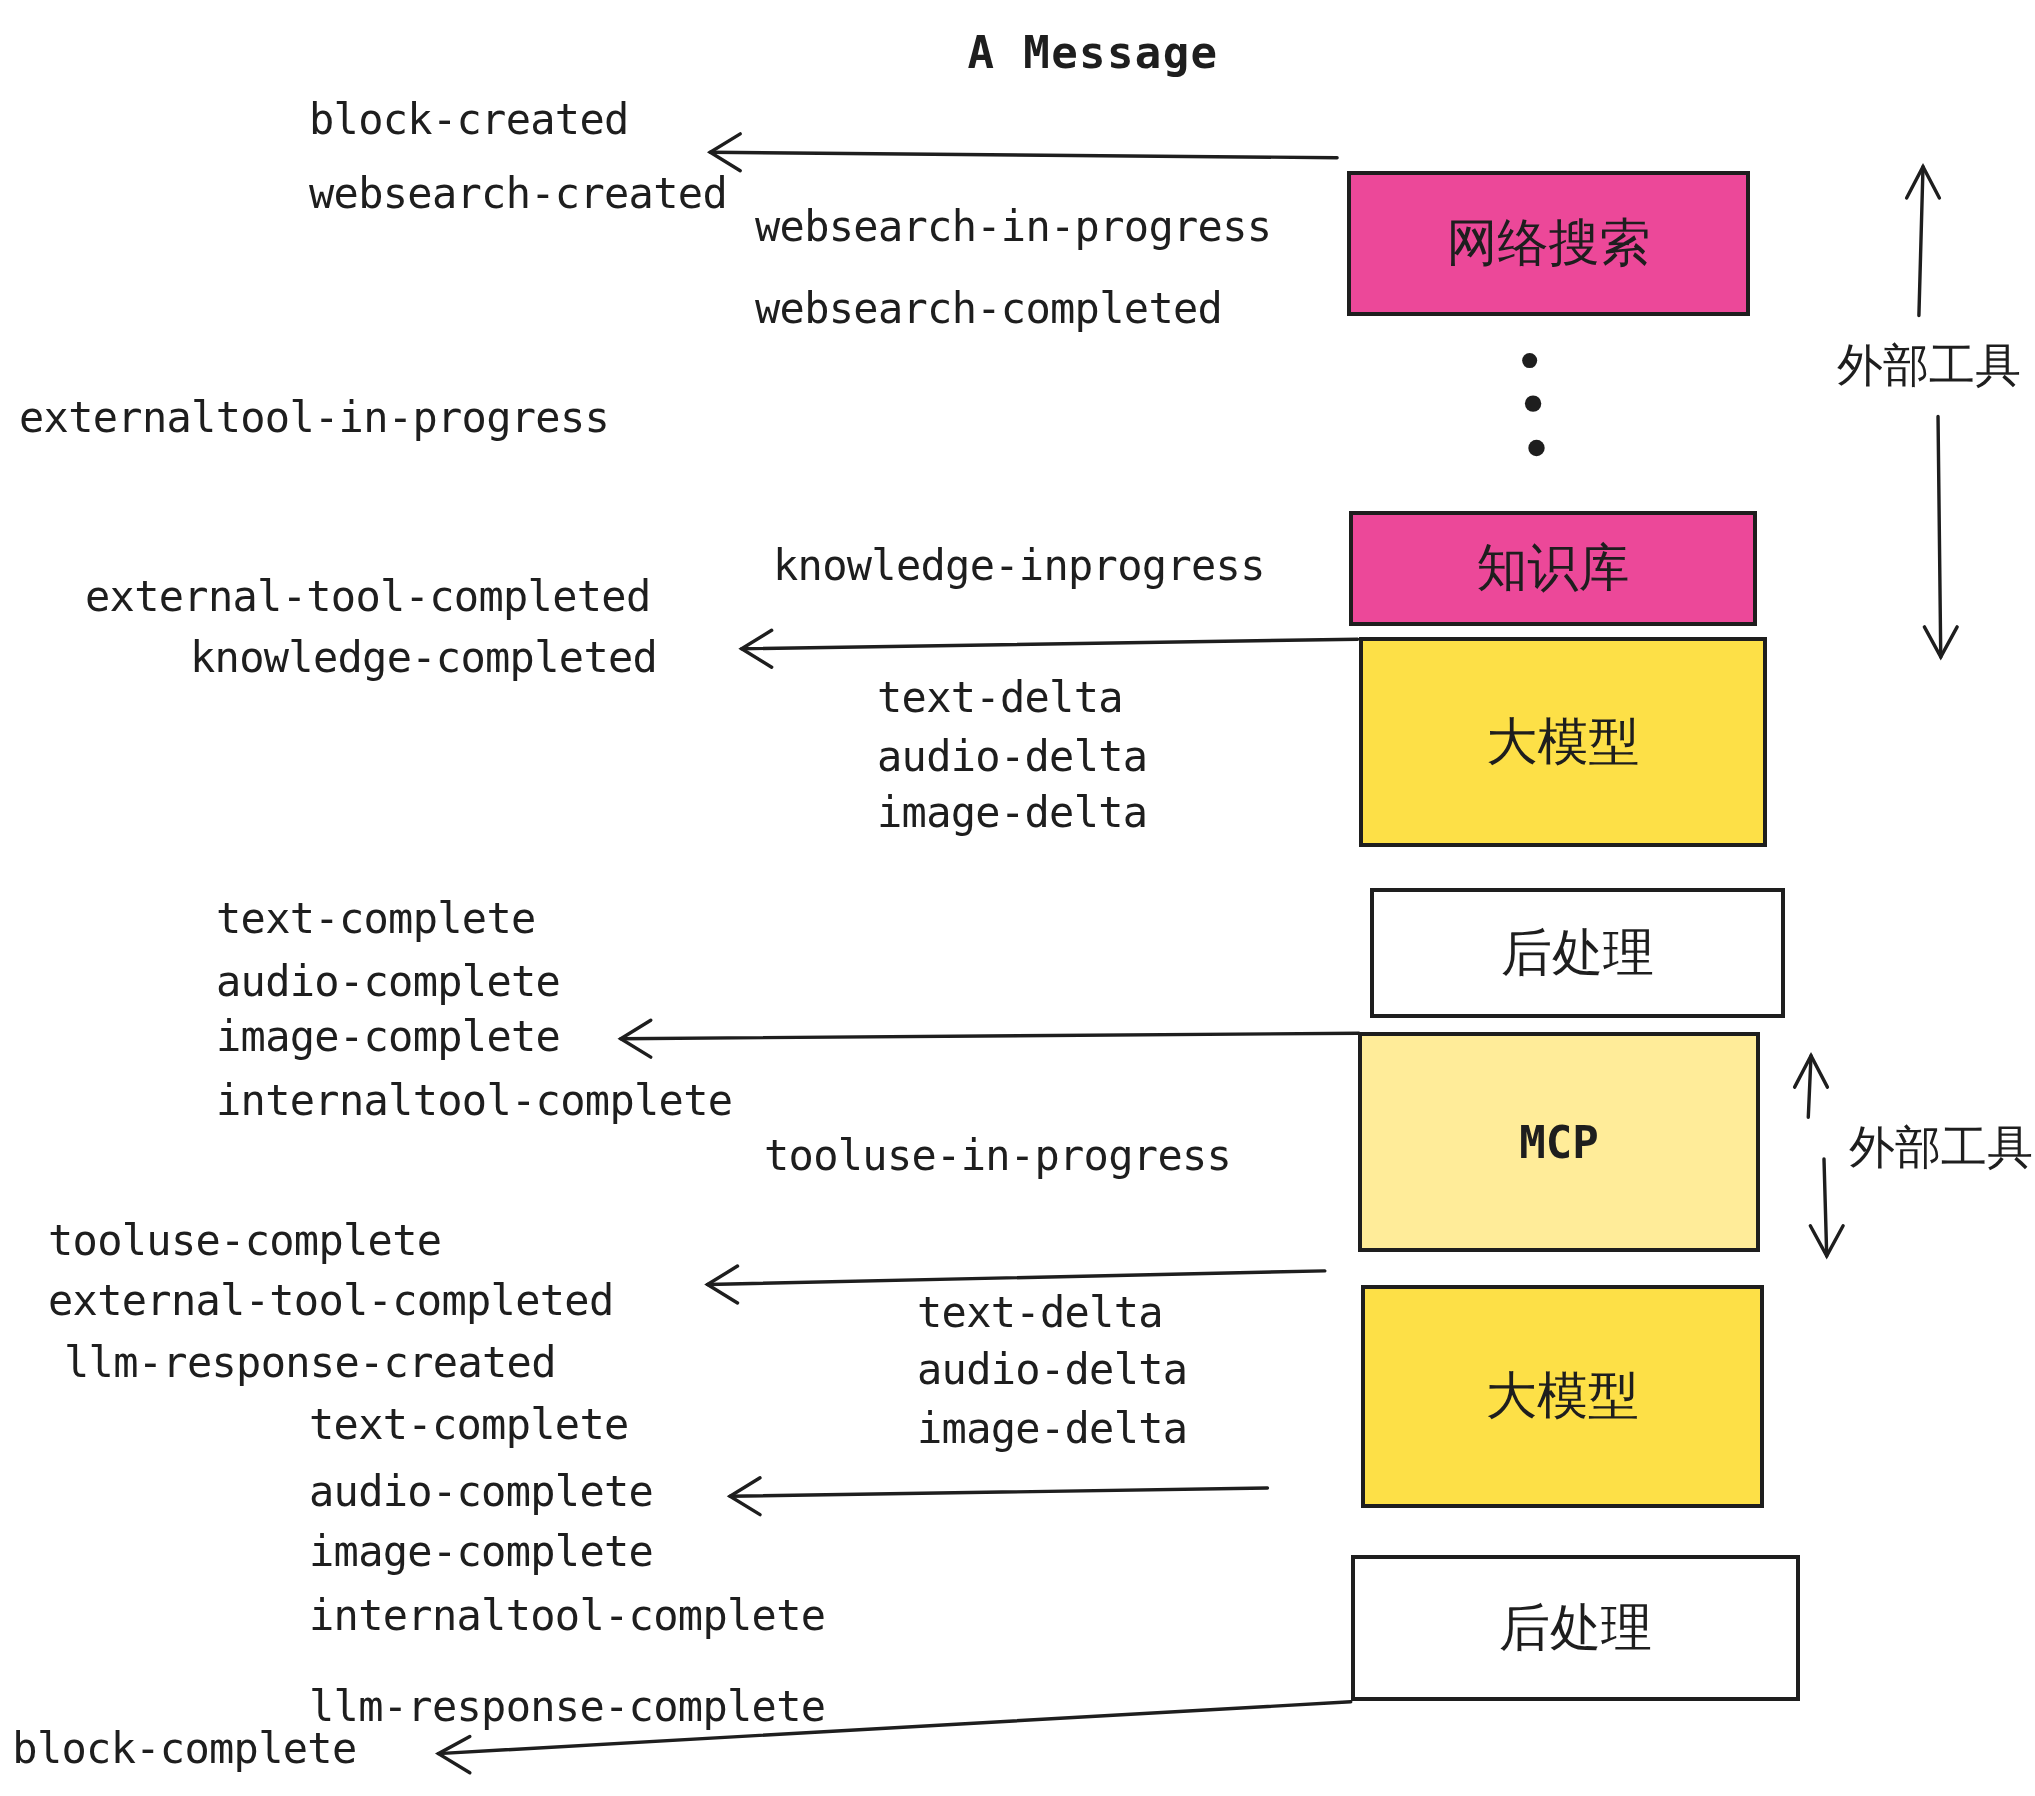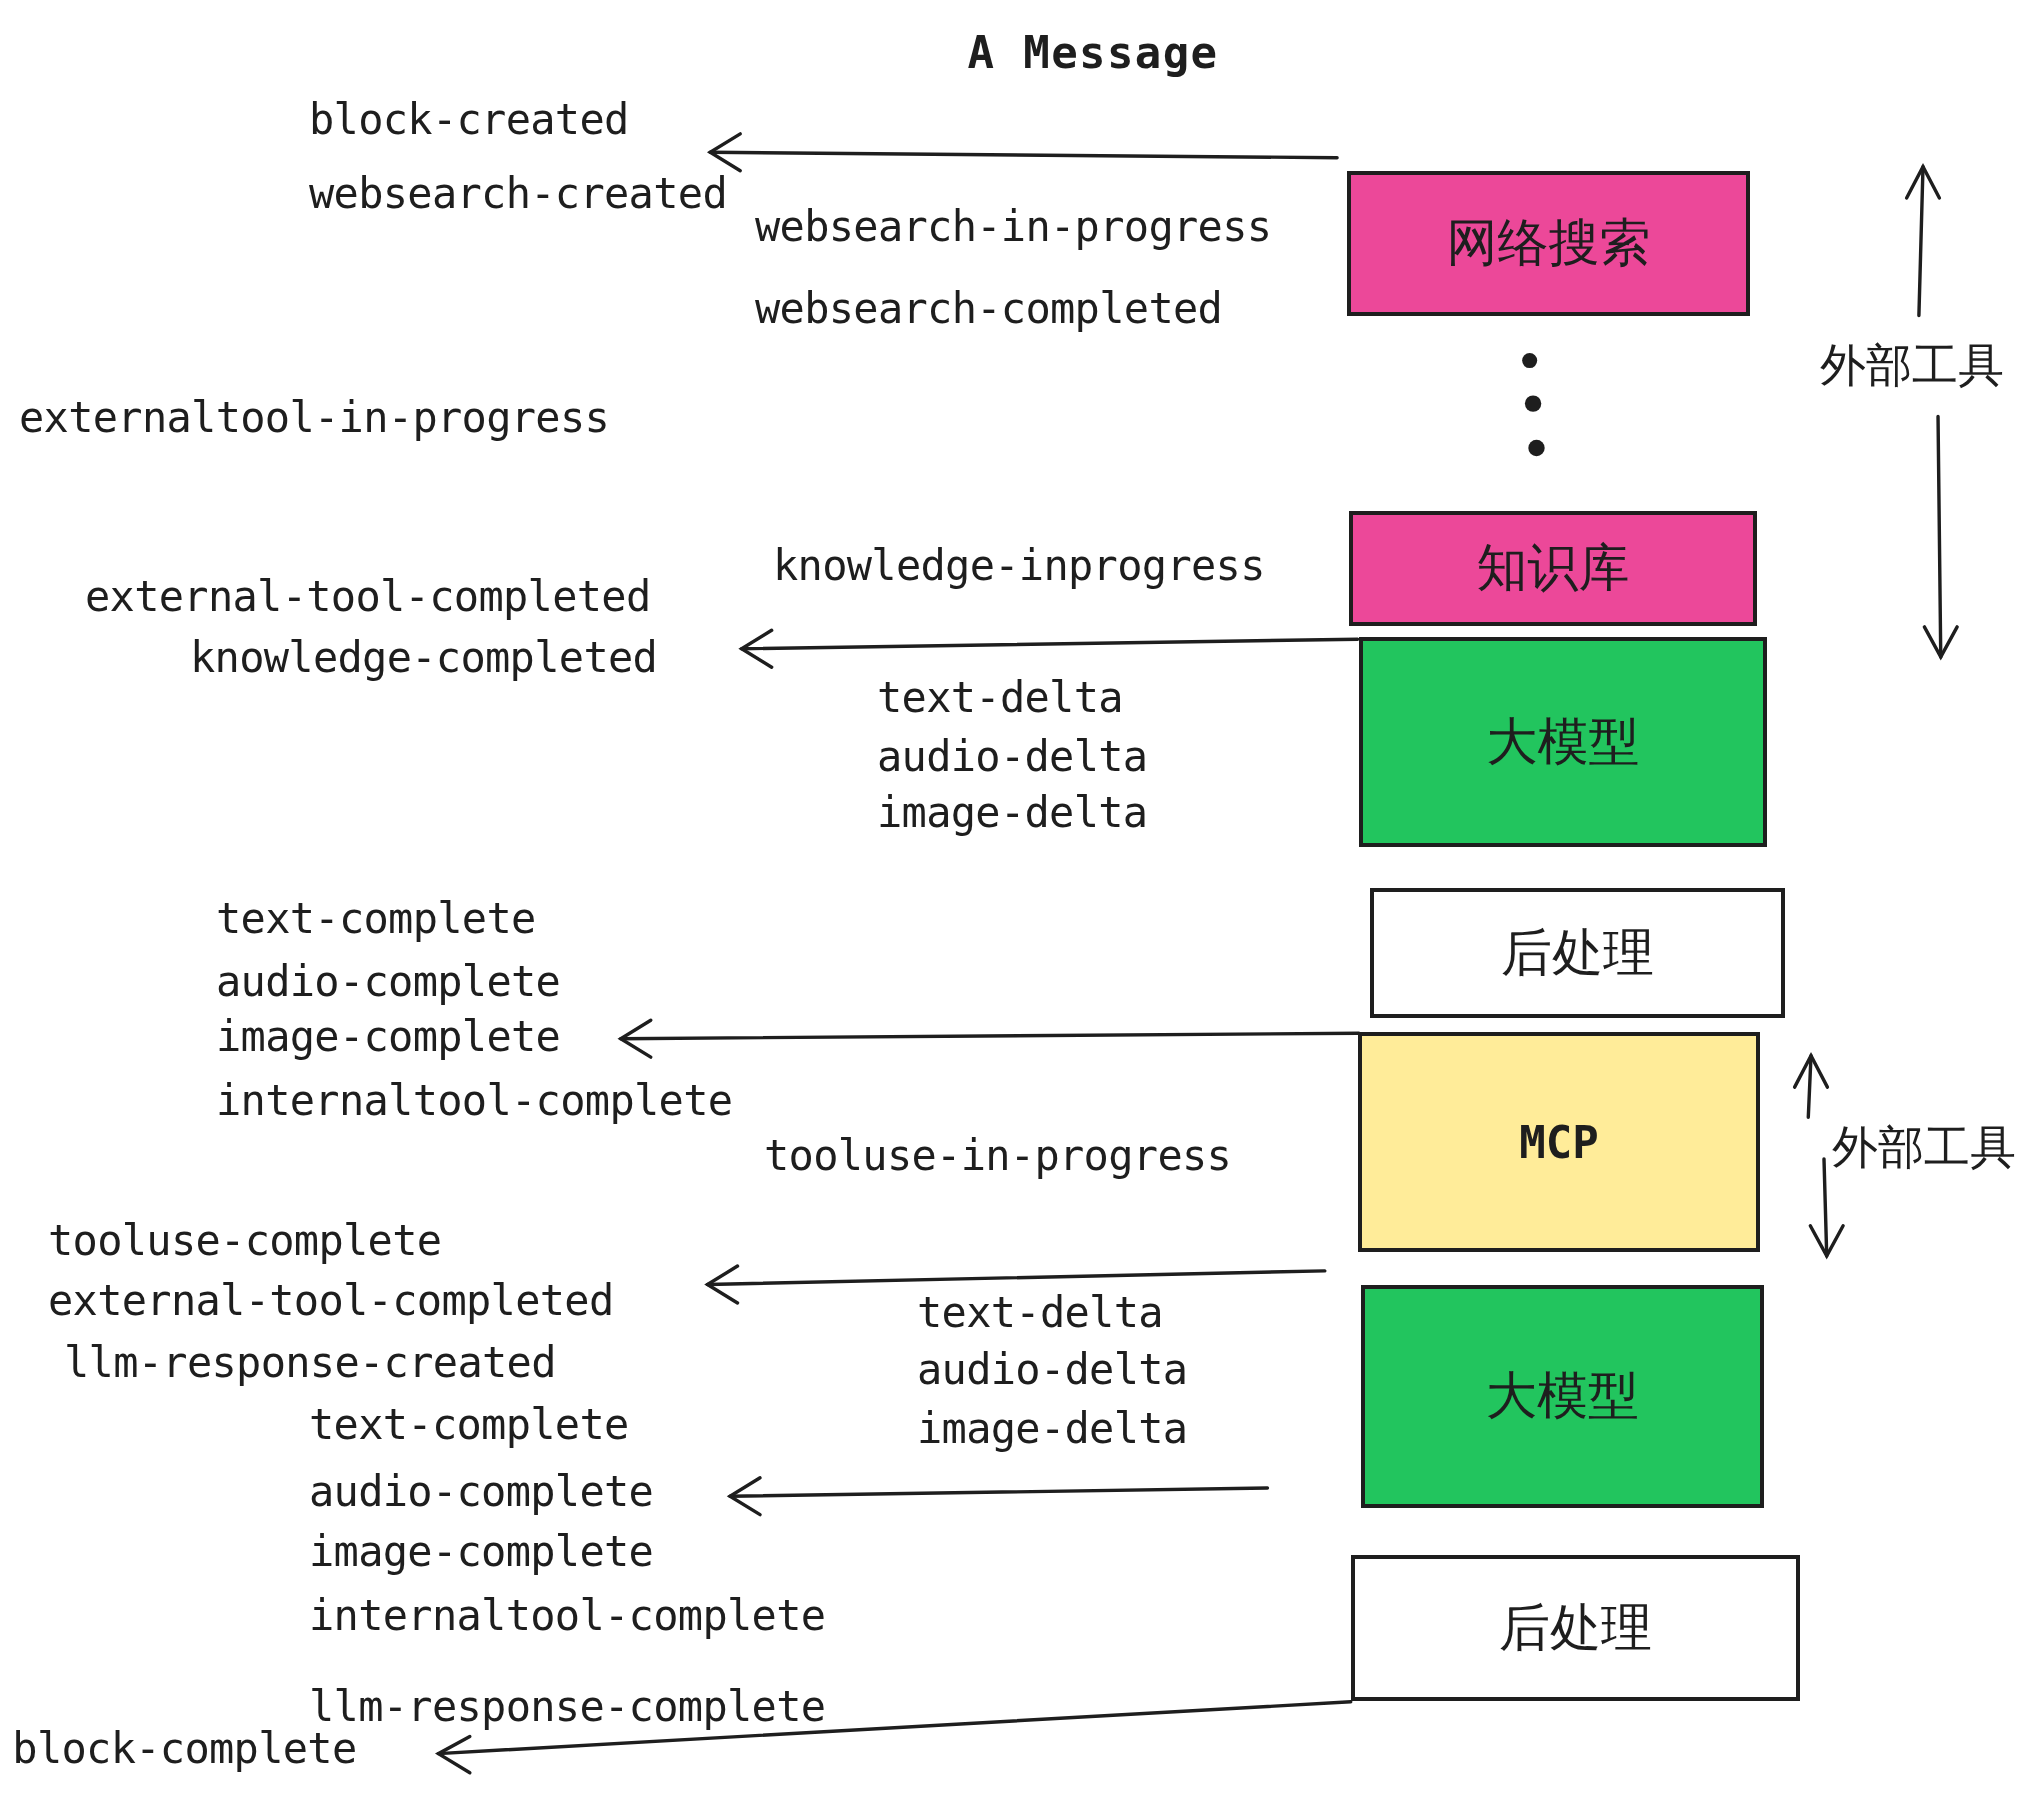--- a/index.html
+++ b/index.html
@@ -7,25 +7,25 @@
        font-family:"DejaVu Sans Mono", monospace;color:#1e1e1e;}
   .title{position:absolute;left:0;top:27px;width:2186px;text-align:center;
          font-size:44px;font-weight:bold;letter-spacing:1.4px;}
   .evt{position:absolute;font-size:42px;line-height:52px;white-space:nowrap;
        letter-spacing:-0.7px;}
   .box{position:absolute;border:4.1px solid #1e1e1e;box-sizing:border-box;
        display:flex;align-items:center;justify-content:center;
        font-family:"Liberation Sans","DejaVu Sans",sans-serif;font-size:51px;}
   .box.mono{font-family:"DejaVu Sans Mono",monospace;font-size:44px;font-weight:bold;}
   .pink{background:#ec4899;}
-  .green{background:#22c55e;justify-content:center;}
+  .green{background:#fde047;justify-content:center;}
   .yellow{background:#FFEC99;}
   .white{background:#FFFFFF;}
   .side-label{position:absolute;font-family:"Liberation Sans","DejaVu Sans",sans-serif;
-       font-size:46px;white-space:nowrap;}
+       font-size:46px;white-space:nowrap;margin-left:17px;}
   svg.overlay{position:absolute;left:0;top:0;pointer-events:none;}
   svg .ln{stroke:#1e1e1e;stroke-width:5;fill:none;stroke-linecap:round;}
   svg .dot{fill:#1e1e1e;}
 </style>
 </head>
 <body>
 
 <div class="title">A Message</div>
 
 <div class="box pink" style="left:1347px;top:171px;width:403px;height:145px;">

